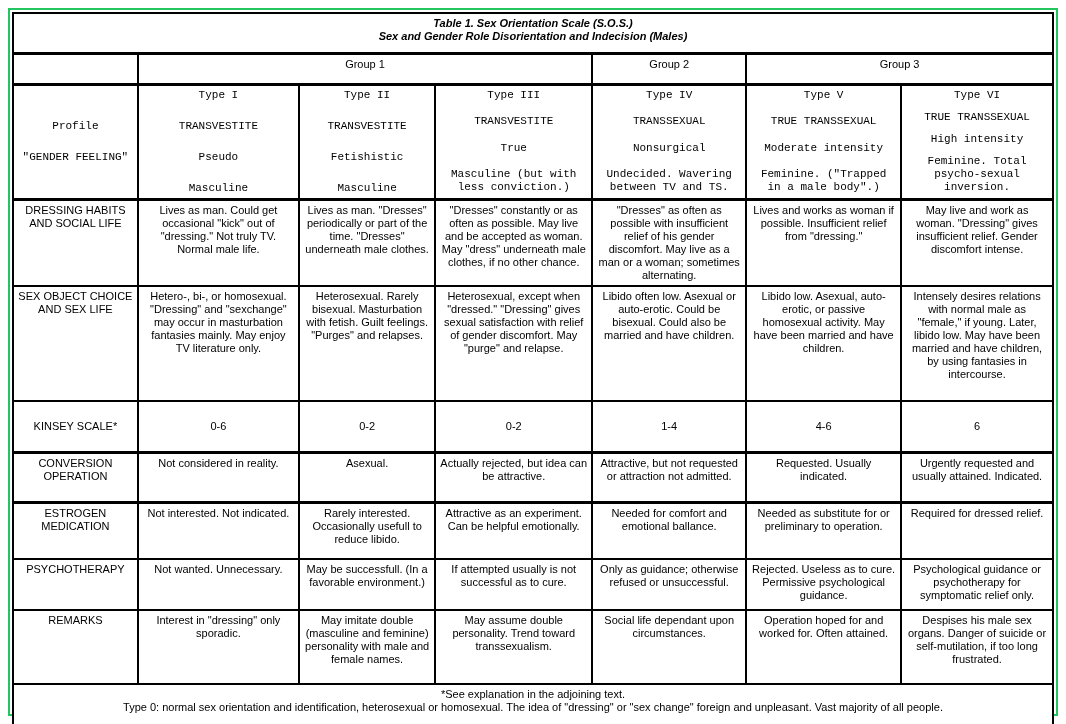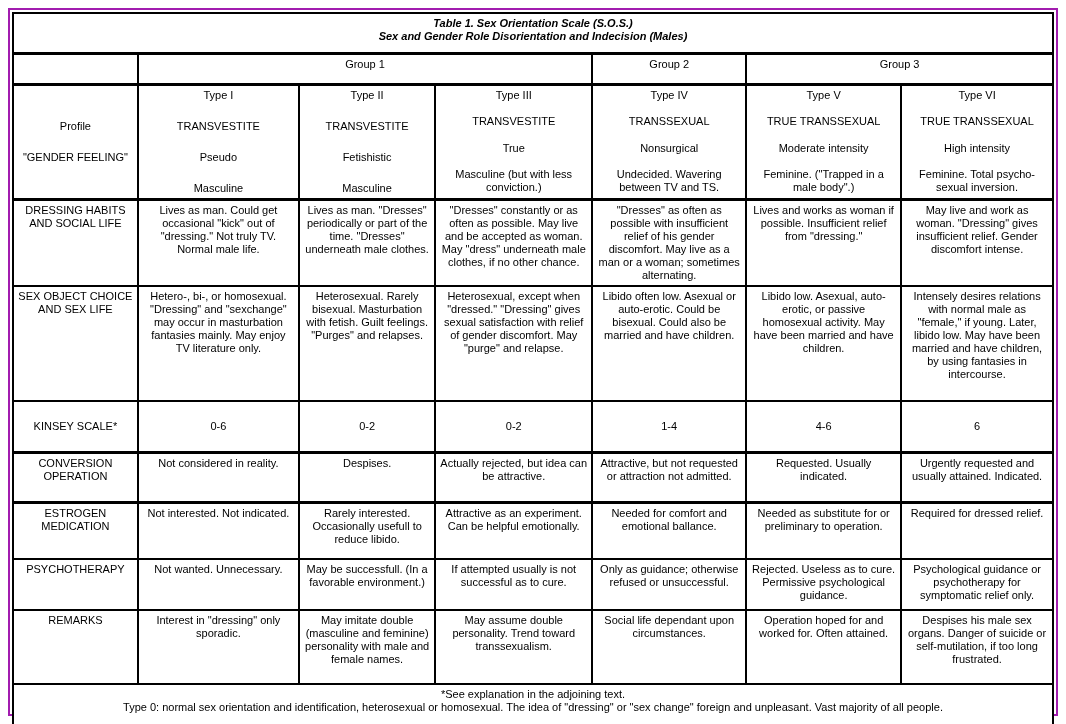--- a/index.html
+++ b/index.html
@@ -4,21 +4,21 @@
 <style>
   html,body { margin:0; padding:0; background:#f2f2f2; }
   .page {
     width:1066px; height:724px; box-sizing:border-box;
     background:#ffffff; padding:8px;
     font-family:"Liberation Sans","DejaVu Sans",sans-serif;
     color:#000;
   }
   .frame {
     width:100%; height:100%; box-sizing:border-box;
-    border:2px solid #a21caf; padding:2px; background:#fff;
+    border:2px solid #22c55e; padding:2px; background:#fff;
   }
   table.sos {
     width:100%; height:100%; border-collapse:collapse; table-layout:fixed;
     background:#fff;
   }
   table.sos td {
     border:2px solid #000;
     font-size:11px; line-height:13px;
     text-align:center; vertical-align:top;
     padding:3px 4px; box-sizing:border-box;
@@ -31,21 +31,21 @@
   td.dbl-left { border-left:5px double #000; }
 
   td.title-cell { font-weight:bold; font-style:italic; font-size:13px;
                   line-height:16px; vertical-align:middle; padding:2px; }
   td.group-cell { vertical-align:middle; font-size:12px;margin-top:28px; }
   td.corner { }
   td.rowlabel { }
 
   .pstack { height:106px; display:flex; flex-direction:column;
             justify-content:space-between; }
-  .pline  { min-height:13px; }
+  .pline  { min-height:13px;font-family:Liberation Mono, monospace; }
 
   tr.kinsey-row td { vertical-align:middle; padding:18px; }
 
   td.footer-cell { text-align:left; vertical-align:top;
                    font-size:11.5px; line-height:15px; padding:3px 5px; }
 </style>
 </head>
 <body>
 
 <div class="page">
@@ -161,21 +161,21 @@
         <td>0-2</td>
         <td class="dbl-left">0-2</td>
         <td>1-4</td>
         <td>4-6</td>
         <td>6</td>
       </tr>
 
       <tr class="conversion-row" style="height:50px">
         <td class="rowlabel">CONVERSION OPERATION</td>
         <td>Not considered in reality.</td>
-        <td>Despises.</td>
+        <td>Asexual.</td>
         <td class="dbl-left">Actually rejected, but idea can be attractive.</td>
         <td>Attractive, but not requested or attraction not admitted.</td>
         <td>Requested. Usually indicated.</td>
         <td>Urgently requested and usually attained. Indicated.</td>
       </tr>
 
       <tr class="estrogen-row" style="height:57px">
         <td class="rowlabel">ESTROGEN MEDICATION</td>
         <td>Not interested. Not indicated.</td>
         <td>Rarely interested. Occasionally usefull to reduce libido.</td>

